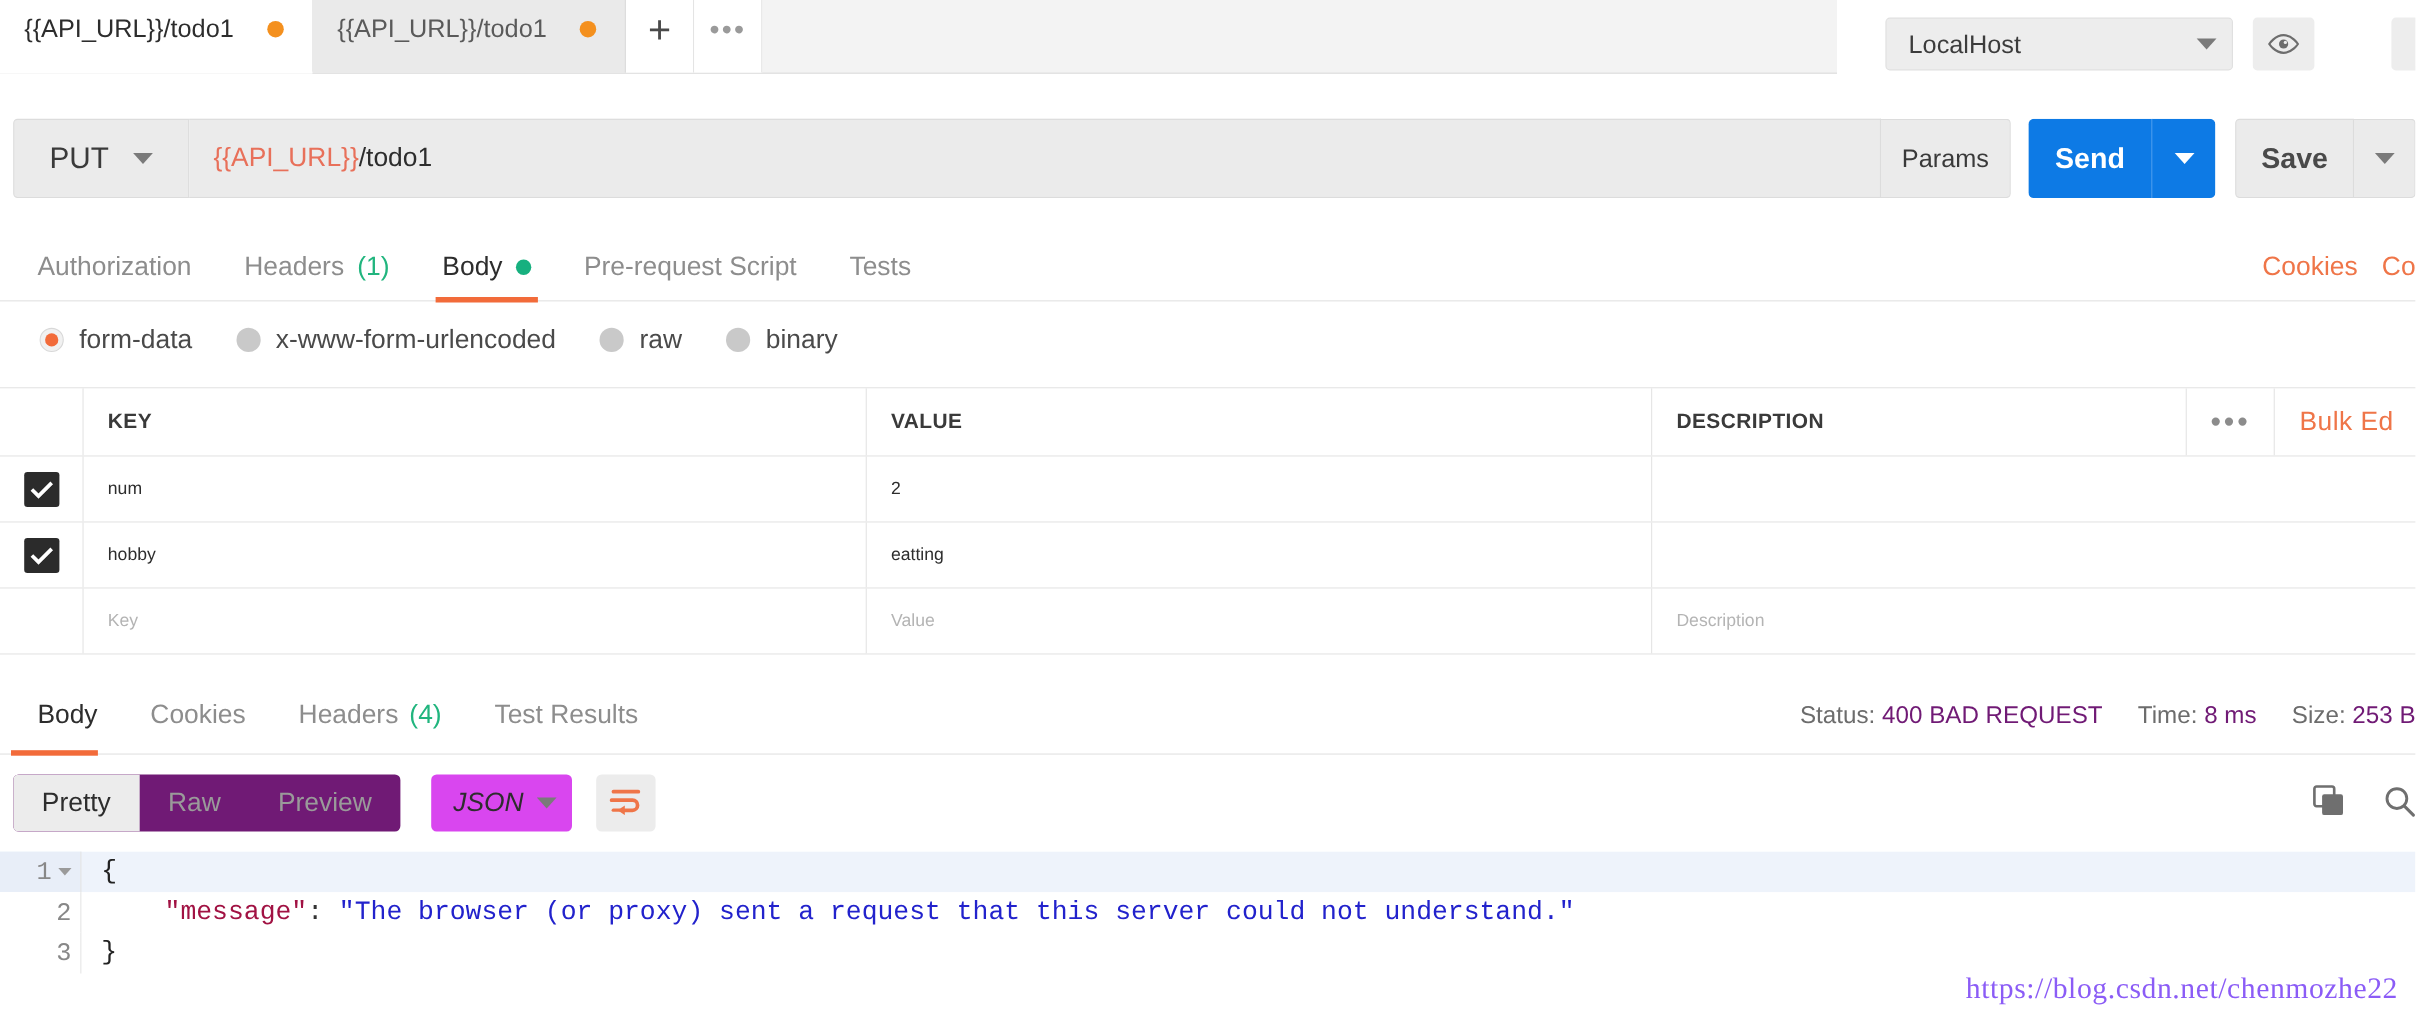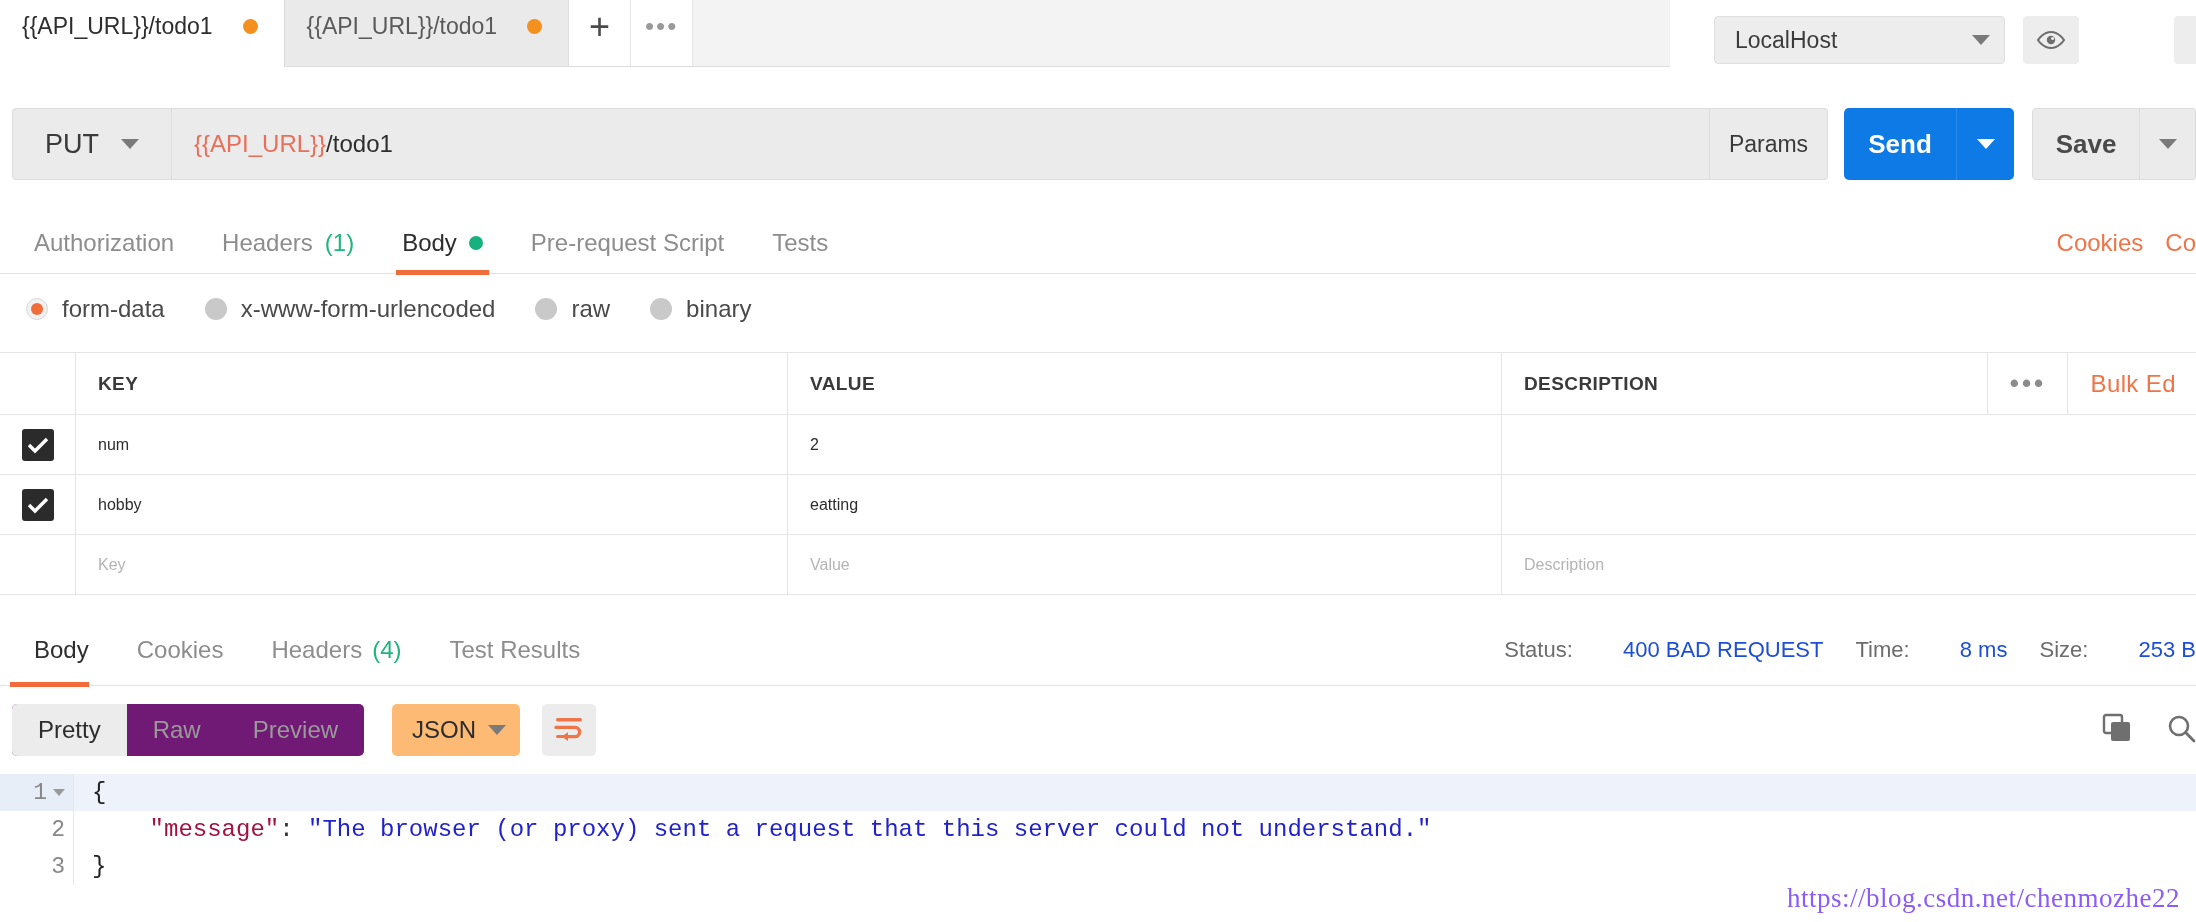--- a/index.html
+++ b/index.html
@@ -70,21 +70,21 @@
 
   
   .env-zone {
     position: absolute; right: 0; top: 0;
     height: 80px; width: 526px;
     background: #ffffff;
     display: flex; align-items: center;
     padding-left: 44px;
   }
   .env-select {
-    width: 291px; height: 48px;
+    width: 316px; height: 48px;
     background: #ededed;
     border: 1px solid #e0e0e0;
     border-radius: 4px;
     display: flex; align-items: center;
     padding: 0 14px 0 20px;
     color: #3c3c3c; font-size: 23px;
     cursor: pointer;
   }
   .env-select .env-name { flex: 1; }
   .caret {
@@ -225,21 +225,21 @@
   }
   .link-orange {
     color: #ef7548; font-size: 24px; cursor: pointer; white-space: nowrap;
   }
 
   
   .bodytypes {
     position: absolute; left: 0; top: 274px;
     width: 2196px; height: 70px;
     display: flex; align-items: center;
-    padding-left: 26px;
+    padding-left: 36px;
     gap: 40px;
   }
   .radio-item {
     display: flex; align-items: center; gap: 14px;
     font-size: 24px; color: #4a4a4a;
     cursor: pointer;
   }
   .radio {
     width: 22px; height: 22px; border-radius: 50%;
     background: #c9c9c9;
@@ -335,21 +335,21 @@
     content: ""; position: absolute; left: 0; right: 24px; bottom: -1px;
     height: 5px; background: #f26b3a;
   }
   .rsp .count { color: #21b57e; }
   .respmeta {
     margin-left: auto;
     display: flex; align-items: center; gap: 32px;
     font-size: 22px; color: #6c6c6c;
     white-space: nowrap;
   }
-  .respmeta .val { color: #1d4ed8; margin-left: 44px; }
+  .respmeta .val { color: #701a75; }
 
   
   .resptoolbar {
     position: absolute; left: 0; top: 686px;
     width: 2196px; height: 88px;
     display: flex; align-items: center;
     padding-left: 12px;
   }
   .seg {
     display: flex; align-items: stretch;
@@ -361,25 +361,26 @@
   .seg-item {
     padding: 0 26px;
     display: flex; align-items: center;
     font-size: 24px; color: #9a9a9a;
     cursor: pointer;
   }
   .seg-item.active { color: #2d2d2d; background: #ececec; font-weight: normal; }
   .fmt-select {
     margin-left: 28px;
     width: 128px; height: 52px;
-    background: #fdba74; border-radius: 5px;
+    background: #d946ef; border-radius: 5px;
     display: flex; align-items: center; justify-content: space-between;
     padding: 0 14px 0 20px;
     font-size: 24px; color: #2d2d2d;
     cursor: pointer;
+    font-style: italic;
   }
   .wrap-btn {
     margin-left: 22px;
     width: 54px; height: 52px;
     background: #ececec; border-radius: 5px;
     display: flex; align-items: center; justify-content: center;
     cursor: pointer;
   }
   .toolbar-right {
     margin-left: auto;

